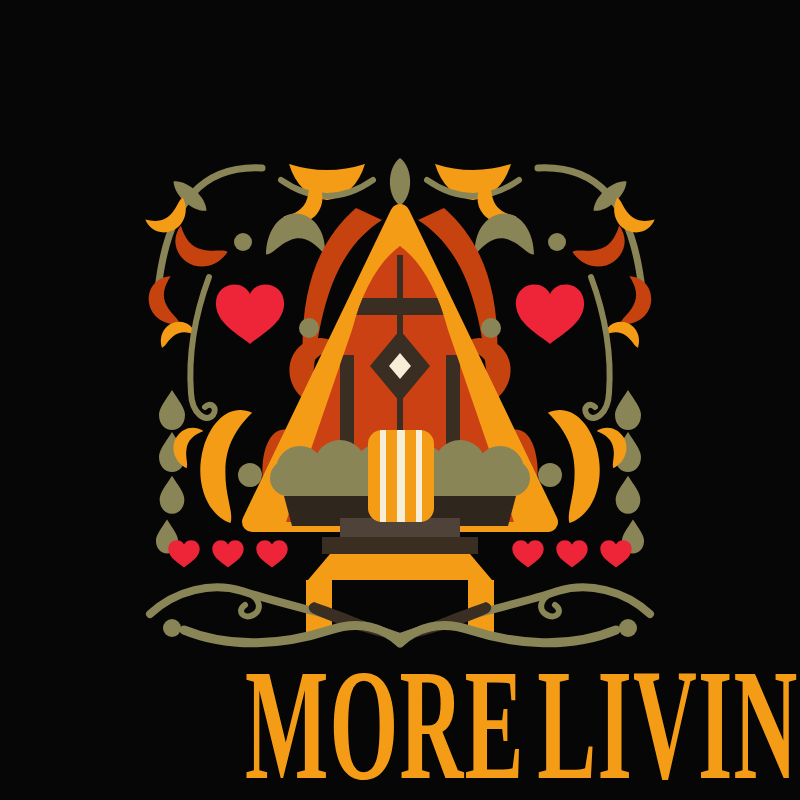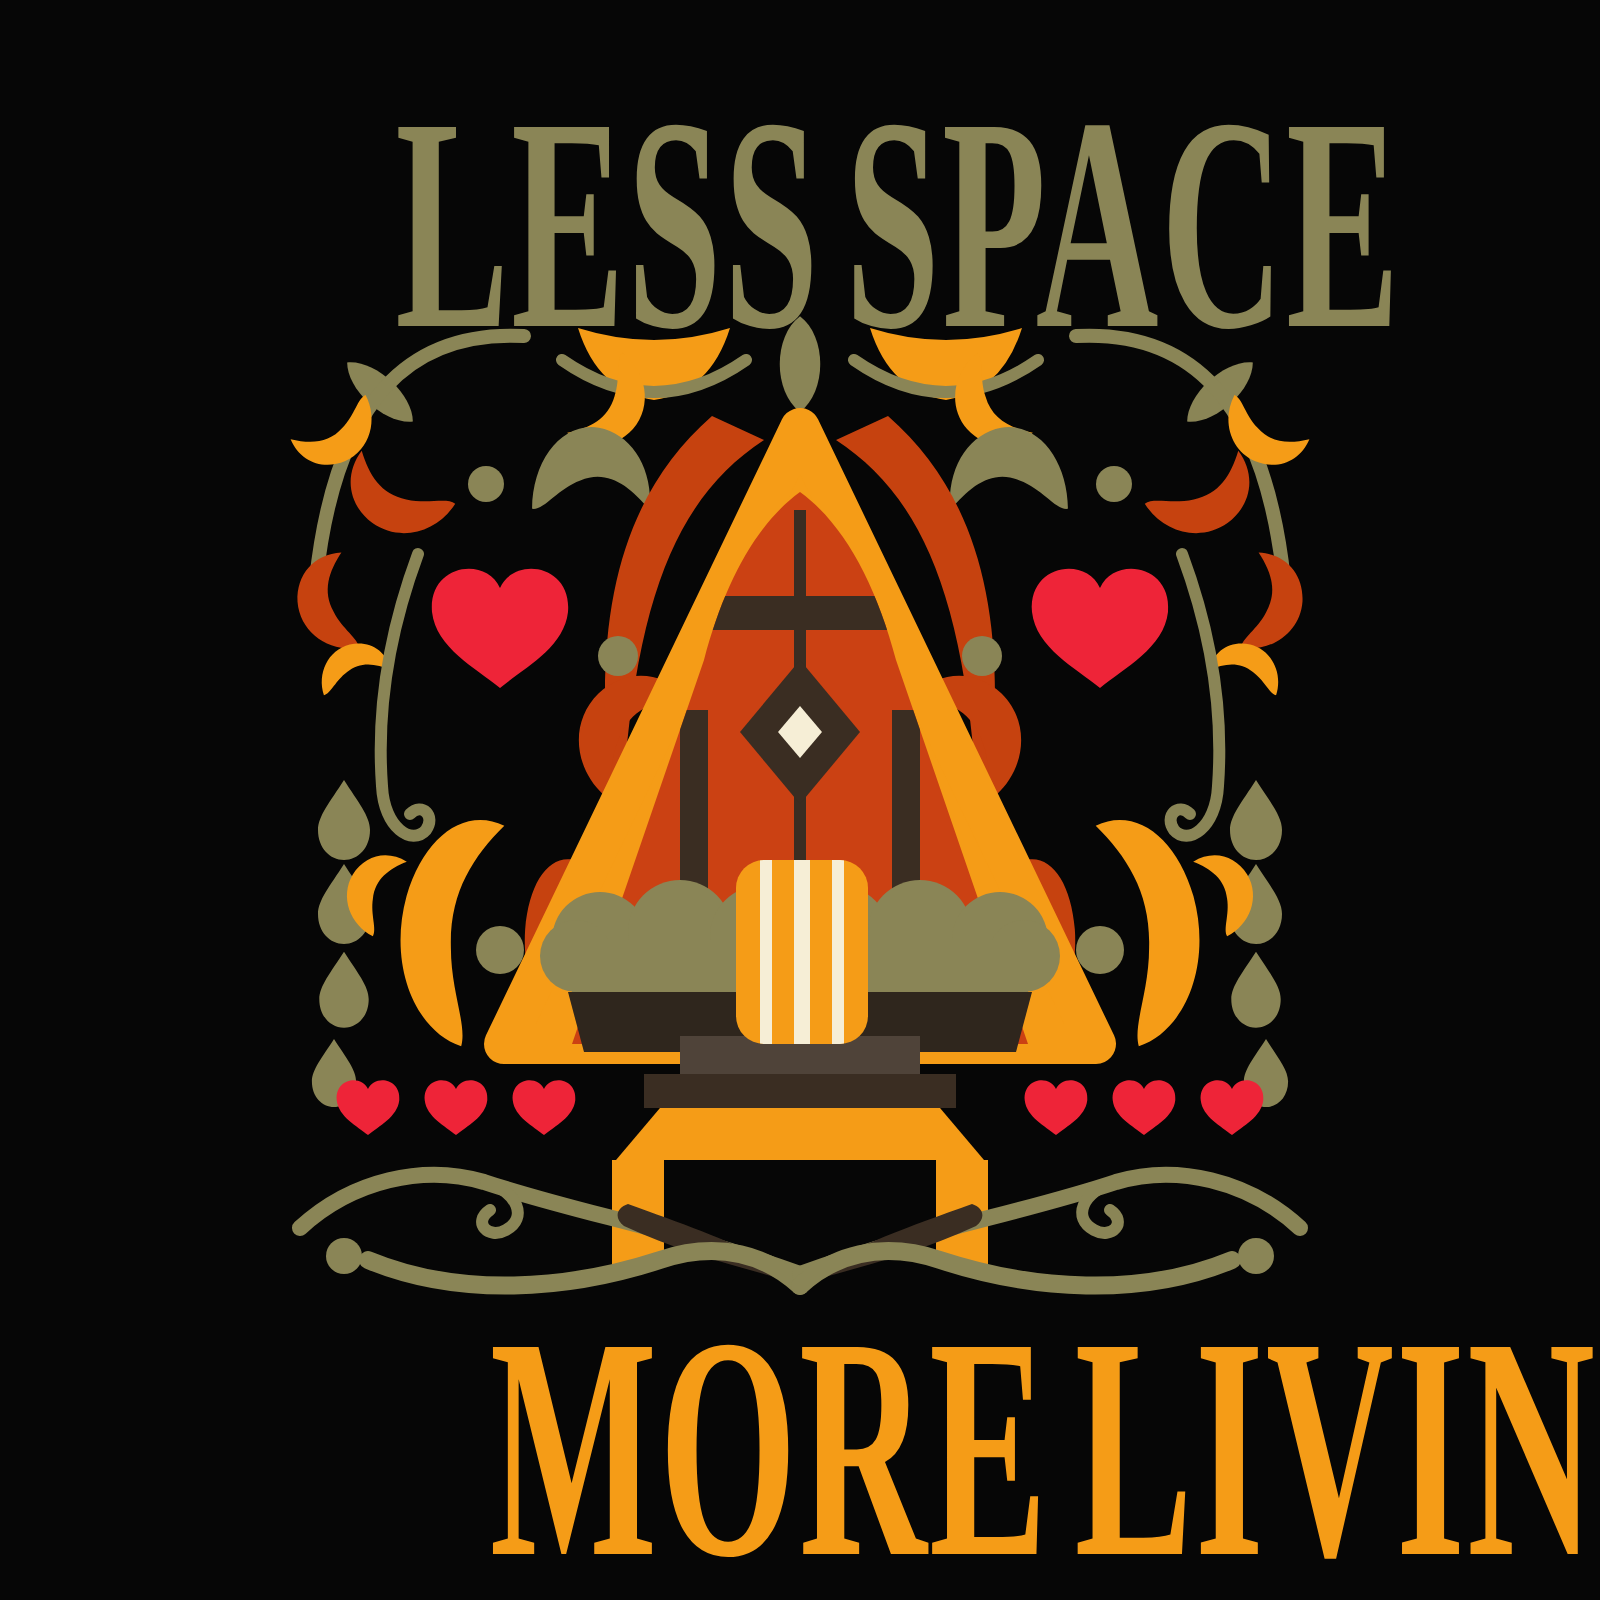--- a/index.html
+++ b/index.html
@@ -28,23 +28,20 @@
   .f-olive{fill:var(--olive)} .f-orange{fill:var(--orange)} .f-rust{fill:var(--rust)}
   .f-cabin{fill:var(--cabin-red)} .f-red{fill:var(--heart-red)} .f-brown{fill:var(--dark-brown)}
   .f-deep{fill:var(--deep-brown)} .f-gray{fill:var(--step-gray)} .f-cream{fill:var(--cream)}
   .s-olive{stroke:var(--olive);fill:none;stroke-linecap:round}
 </style>
 </head>
 <body>
 
 <div class="poster">
 
-  <div class="title title-top">
-    <span class="stretch">LESS SPACE</span>
-  </div>
 
   <svg width="800" height="800" viewBox="0 0 800 800">
     <defs>
       <path id="heart" d="M0,-14 C-7,-30 -36,-26 -34,-2 C-32,16 -12,26 0,36 C12,26 32,16 34,-2 C36,-26 7,-30 0,-14 Z"></path>
       <path id="drop" d="M0,-17 C7,-6 13,1 13,8 C13,17 7,23 0,23 C-7,23 -13,17 -13,8 C-13,1 -7,-6 0,-17 Z"></path>
       <path id="comma" d="M-4,-24 C12,-22 24,-8 21,8 C18,22 6,30 -8,27 C1,19 7,10 4,-2 C2,-12 -5,-19 -4,-24 Z"></path>
       <path id="marquise" d="M0,-26 C9,-15 9,15 0,26 C-9,15 -9,-15 0,-26 Z"></path>
       <path id="fan" d="M-38,-2 Q0,10 38,-2 Q28,30 0,34 Q-28,30 -38,-2 Z"></path>
       <clipPath id="cabinClip">
         <path d="M400,246 C378,262 362,292 352,330 L286,522 L514,522 L448,330 C438,292 422,262 400,246 Z"></path>

